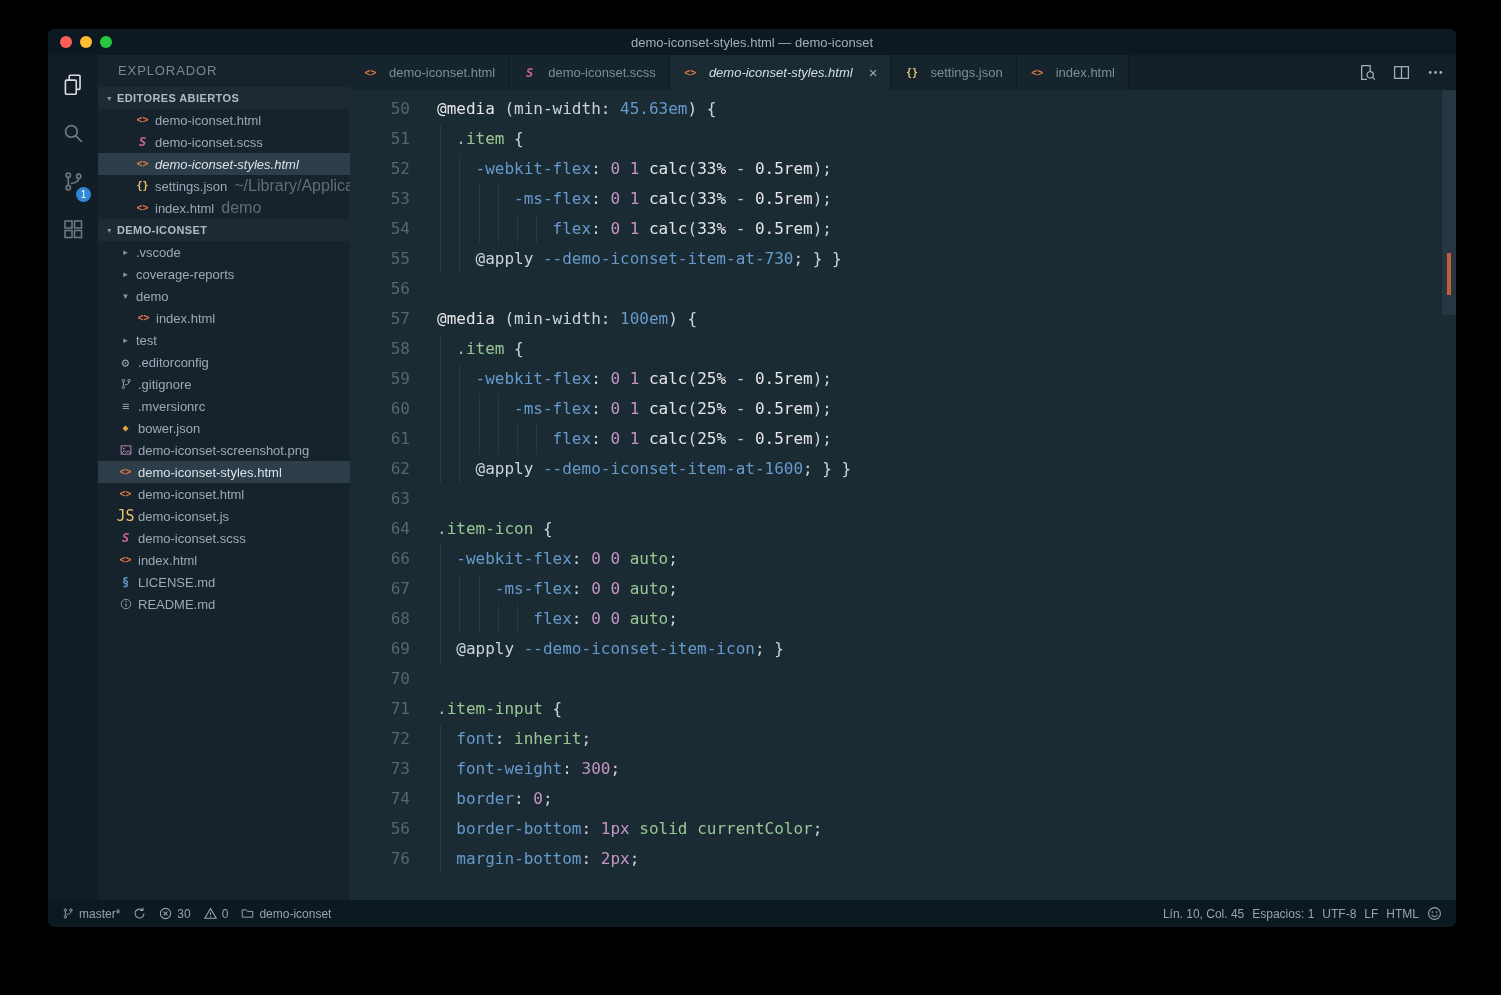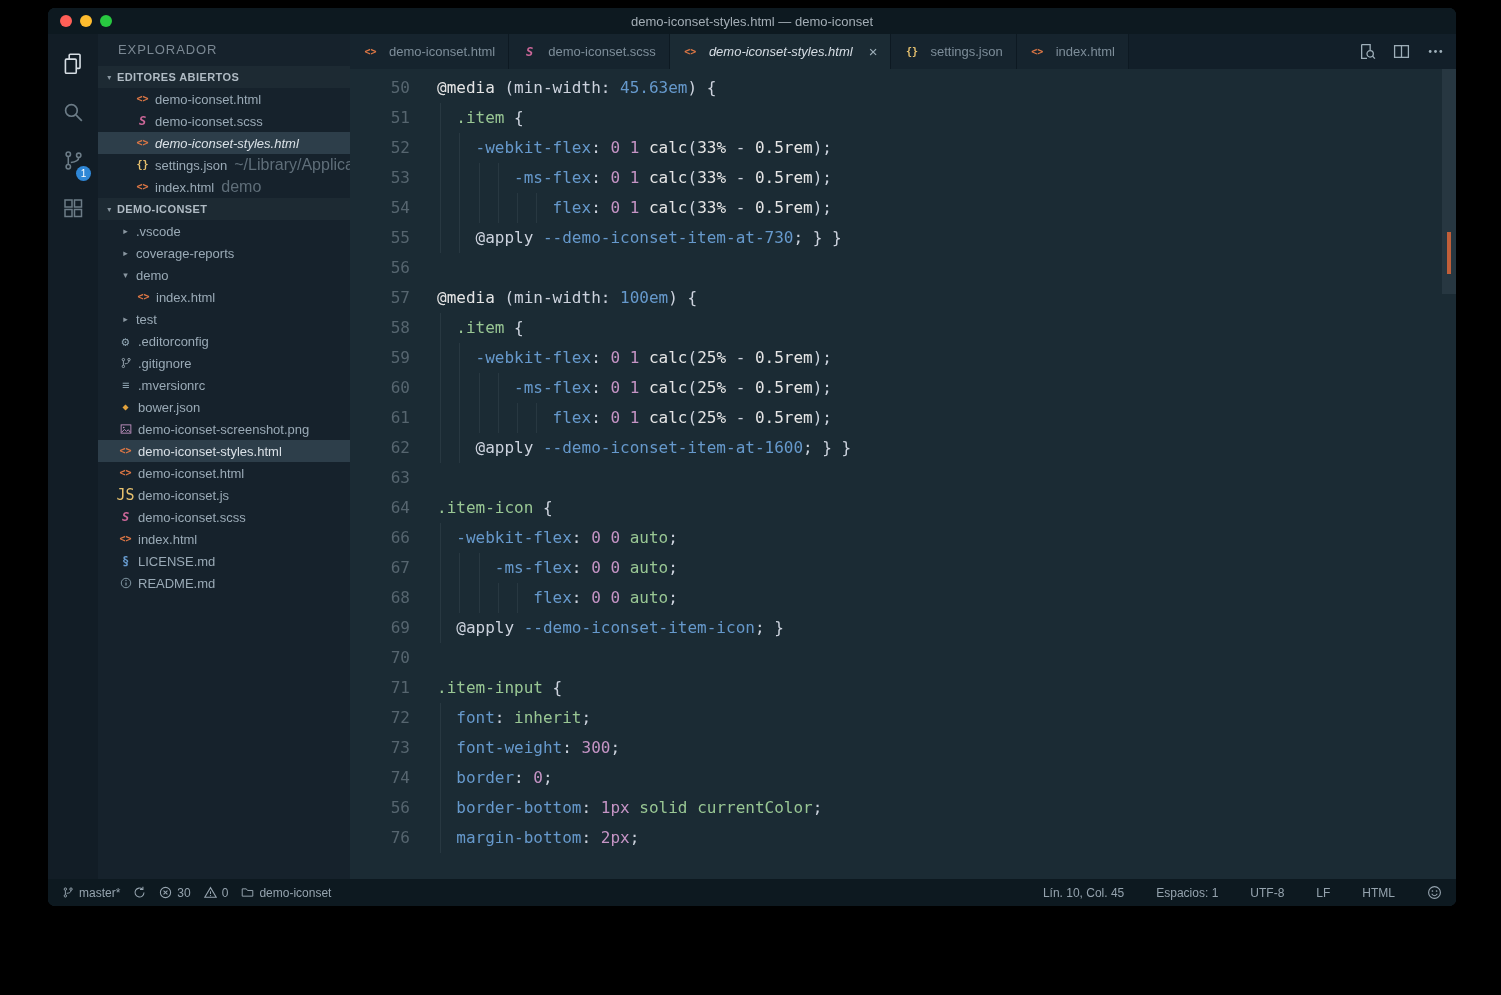--- a/index.html
+++ b/index.html
@@ -1,19 +1,19 @@
 <!DOCTYPE html>
 <html><head>
 <meta charset="utf-8">
 <style>
   html,body{margin:0;padding:0;width:1501px;height:995px;background:#000;overflow:hidden;
     font-family:"Liberation Sans","DejaVu Sans",sans-serif;}
   *{box-sizing:border-box;}
 
-  .window{position:absolute;left:48px;top:8px;width:1408px;height:898px;border-radius:7px;
+  .window{position:absolute;left:48px;top:29px;width:1408px;height:898px;border-radius:7px;
     overflow:hidden;background:#1b2b34;box-shadow:0 25px 70px rgba(0,0,0,.7);
     display:flex;flex-direction:column;}
 
   
   .titlebar{flex:0 0 26px;background:#0d1920;position:relative;display:flex;align-items:center;justify-content:center;}
   .lights{position:absolute;left:12px;top:7px;display:flex;gap:8px;}
   .light{width:12px;height:12px;border-radius:50%;}
   .light.red{background:#ff5f57;}.light.yellow{background:#febc2e;}.light.green{background:#28c840;}
   .wtitle{font-size:13px;color:#a3adb5;}
 
@@ -62,21 +62,21 @@
 
   .vscroll{position:absolute;right:0;top:0;width:14px;bottom:0;}
   .vthumb{position:absolute;top:0;right:0;width:14px;height:225px;background:rgba(130,150,162,.12);}
   .ovmarker{position:absolute;right:5px;top:163px;width:4px;height:42px;background:#c15f39;}
 
   
   .statusbar{flex:0 0 27px;background:#0d1920;display:flex;align-items:center;justify-content:space-between;
     padding:0 14px;font-size:12px;color:#95a3ae;}
   .sb-left,.sb-right{display:flex;}
   .sb-left .sb-item{margin-right:13px;}
-  .sb-right .sb-item{margin-left:32px;}
+  .sb-right .sb-item{margin-left:8px;}
   .sb-item{display:flex;align-items:center;gap:5px;cursor:pointer;white-space:nowrap;}
   .sico{display:flex;align-items:center;}
 </style>
 </head>
 <body>
 
 <div class="window">
 
   <div class="titlebar">
     <div class="lights">

